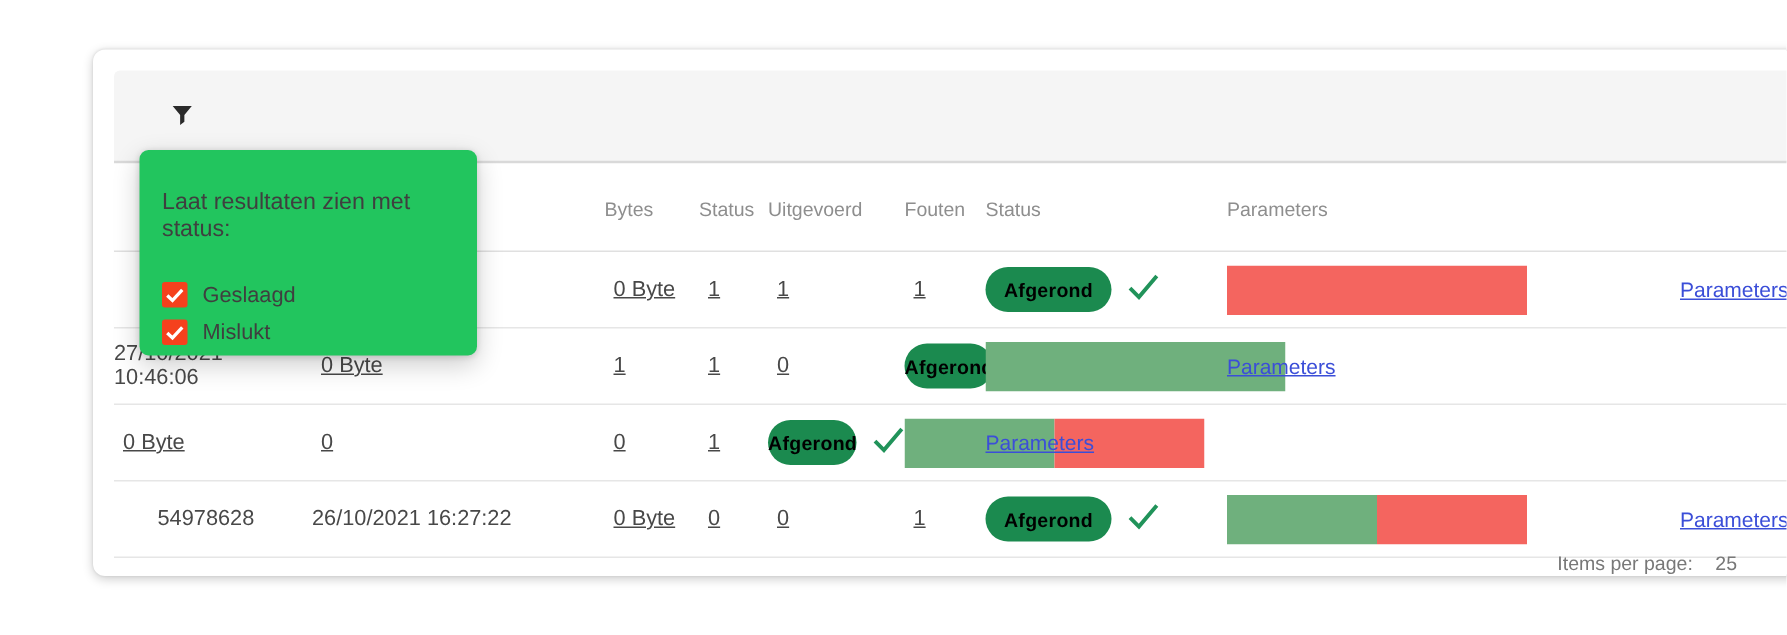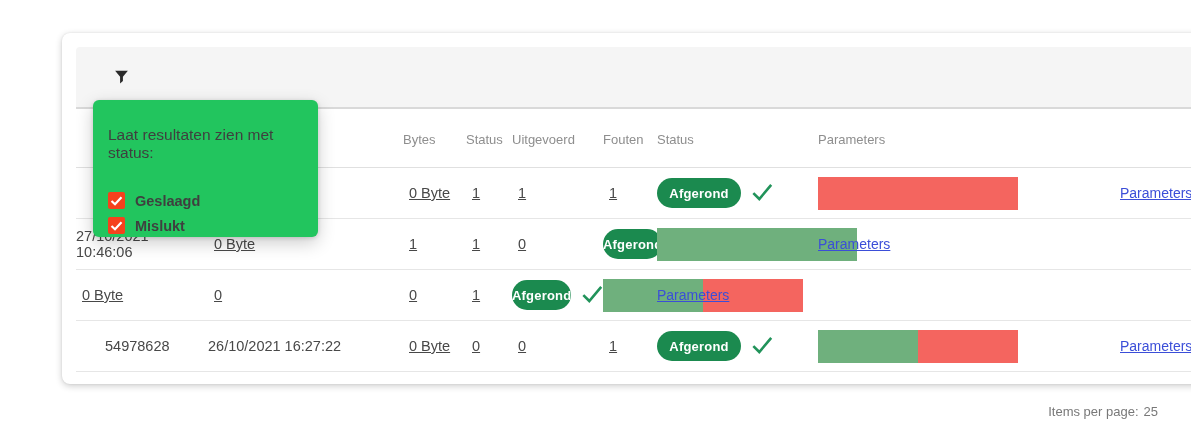--- a/index.html
+++ b/index.html
@@ -23,42 +23,42 @@
           align-items:center; }
   .thead { height:57px; border-bottom:1px solid #e0e0e0;
            color:#8e8e8e; font-size:13px; }
   .tdata { height:51px; border-bottom:1px solid #e6e6e6;
            color:#484848; font-size:14.5px; }
   .cell-id { padding-left:29px; }
   .pad6 { padding-left:6px;text-decoration:underline; }
 
   .badge { display:inline-flex; align-items:center; justify-content:center;
            width:84px; height:30px; border-radius:15px; background:#1b8a4f;
-           color:#ffffff; font-size:13px; font-weight:bold; letter-spacing:.2px; }
+           color:#000000; font-size:13px; font-weight:bold; letter-spacing:.2px; }
   .status-cell { display:flex; align-items:center; gap:8px; }
 
   .bar { width:200px; height:33px; display:flex; overflow:hidden; }
   .seg { height:100%; }
   .seg.green { background:#6fb07d; }
   .seg.red   { background:#f4655f; }
 
   .plink { color:#3b4ed8; text-decoration:underline; font-size:14px; cursor:pointer; }
 
   .popup { position:absolute; left:93px; top:100px; width:225px; height:137px;
            background:#22c55e; border-radius:6px; z-index:10;
            box-shadow:0 6px 18px rgba(0,0,0,0.20), 0 1px 4px rgba(0,0,0,0.14);
            padding:26px 14px 0 15px; }
   .popup-title { font-size:15.5px; color:#3f3f3f; margin-bottom:22px; }
-  .opt { display:flex; align-items:flex-end; gap:10px; height:25px; cursor:pointer;font-weight:bold; }
+  .opt { display:flex; align-items:center; gap:10px; height:25px; cursor:pointer; }
   .cbx { width:17px; height:17px; border-radius:2px; background:#f5411d;
          display:flex; align-items:center; justify-content:center; flex:0 0 17px; }
   .opt-label { font-size:14.5px; color:#3f3f3f; }
 
-  .paginator { position:absolute; top:404px; right:33px; color:#787878;
-               font-size:13px; display:flex; gap:5px; align-items:center; }
+  .paginator { position:absolute; top:368px; right:33px; color:#787878;
+               font-size:13px; display:flex; gap:15px; align-items:center; }
 </style>
 </head>
 <body>
 
 <div class="card">
 
   <div class="toolbar">
     <button class="filter-btn">
       <span>
         <svg width="17" height="18" viewBox="0 0 24 24">

